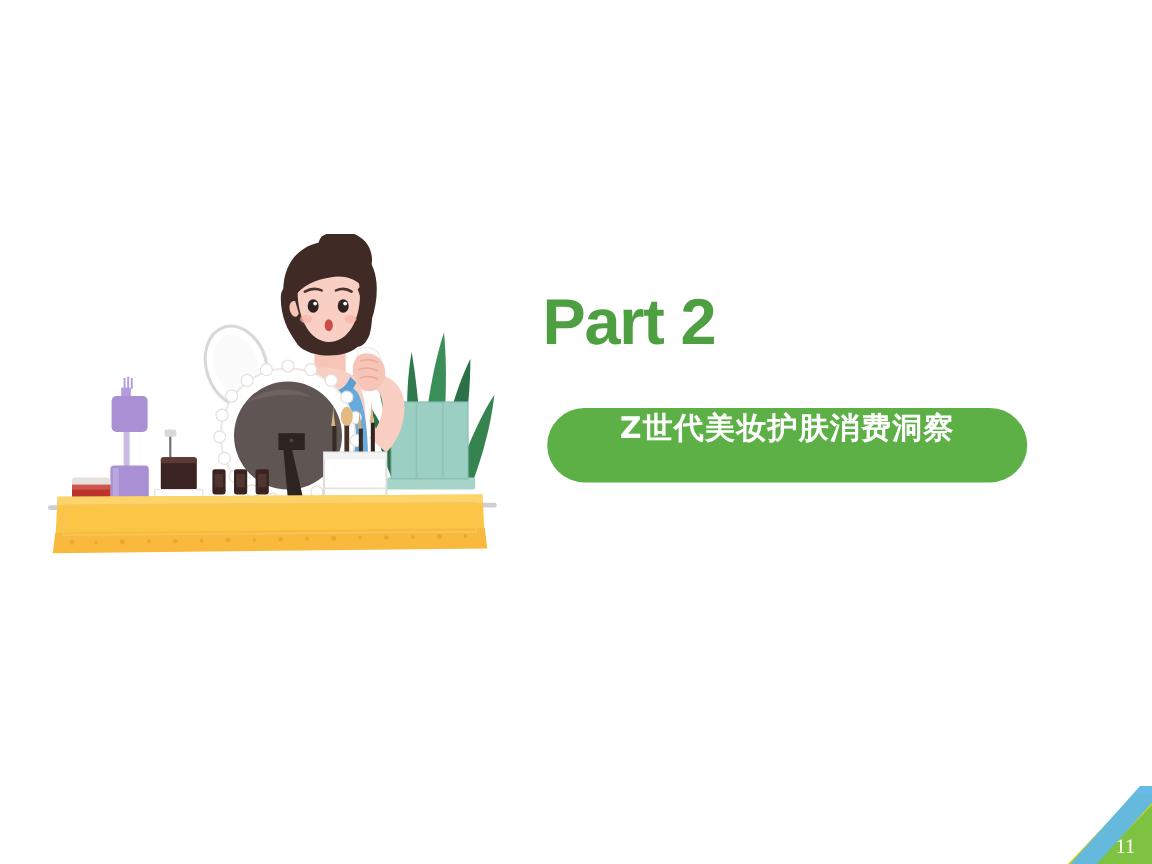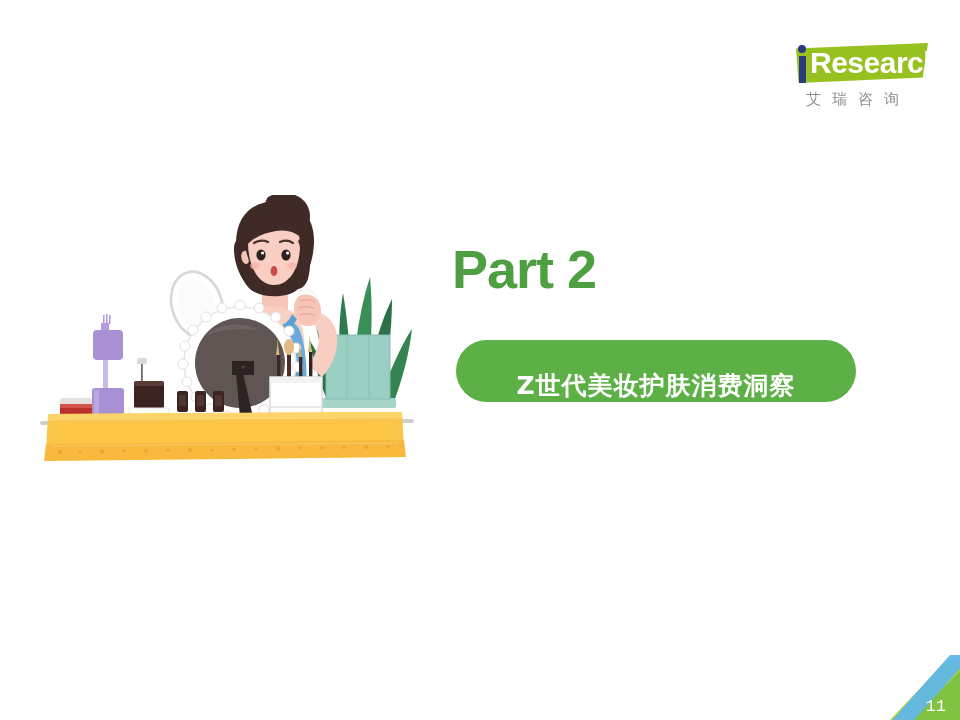--- a/index.html
+++ b/index.html
@@ -96,21 +96,21 @@
   }
   #subtitle-pill {
     position: absolute;
     left: 456px;
     top: 340px;
     width: 400px;
     height: 62px;
     background: #5cb046;
     border-radius: 31px;
     display: flex;
-    align-items: flex-end;
+    align-items: flex-start;
     justify-content: center;
   }
   #subtitle-text {
     color: #ffffff;
     font-size: 25px;
     font-weight: bold;
     letter-spacing: 1px;
     font-family: "DejaVu Sans", "Liberation Sans", sans-serif;
     white-space: nowrap;
   }
@@ -132,39 +132,30 @@
     bottom: 0;
     width: 110px;
     height: 95px;
   }
   #page-number {
     position: absolute;
     right: 14px;
     bottom: 4px;
     font-size: 17px;
     color: #ffffff;
-    font-family: Liberation Mono, monospace;
+    font-family: Liberation Serif, serif;
     z-index: 5;
     margin-left: 42px;
   }
 </style>
 </head>
 <body>
 
 <div id="slide">
 
-  <div id="logo-block">
-    <div id="logo-mark">
-      <div id="logo-green-shape"></div>
-      <div id="logo-i-dot"></div>
-      <div id="logo-i-stem"></div>
-      <div id="logo-research-text">Research</div>
-    </div>
-    <div id="logo-cn-text">艾瑞咨询</div>
-  </div>
 
   <div id="illustration">
     <svg width="390" height="275" viewBox="0 0 390 275" xmlns="http://www.w3.org/2000/svg">
       <defs>
         <clipPath id="clipShelfTop">
           <rect x="0" y="0" width="390" height="222"></rect>
         </clipPath>
       </defs>
 
       <g>

